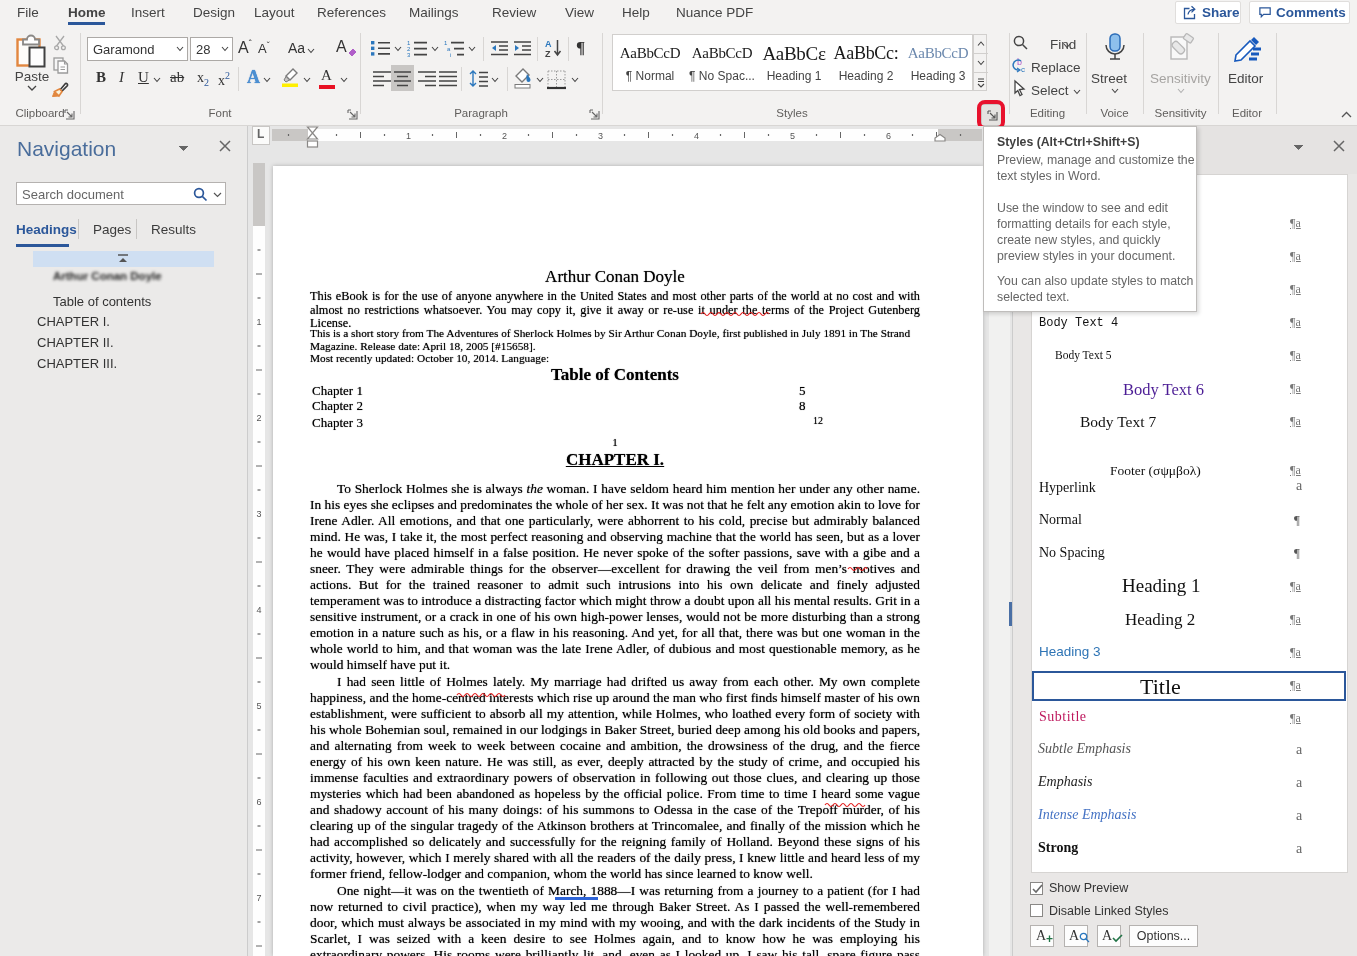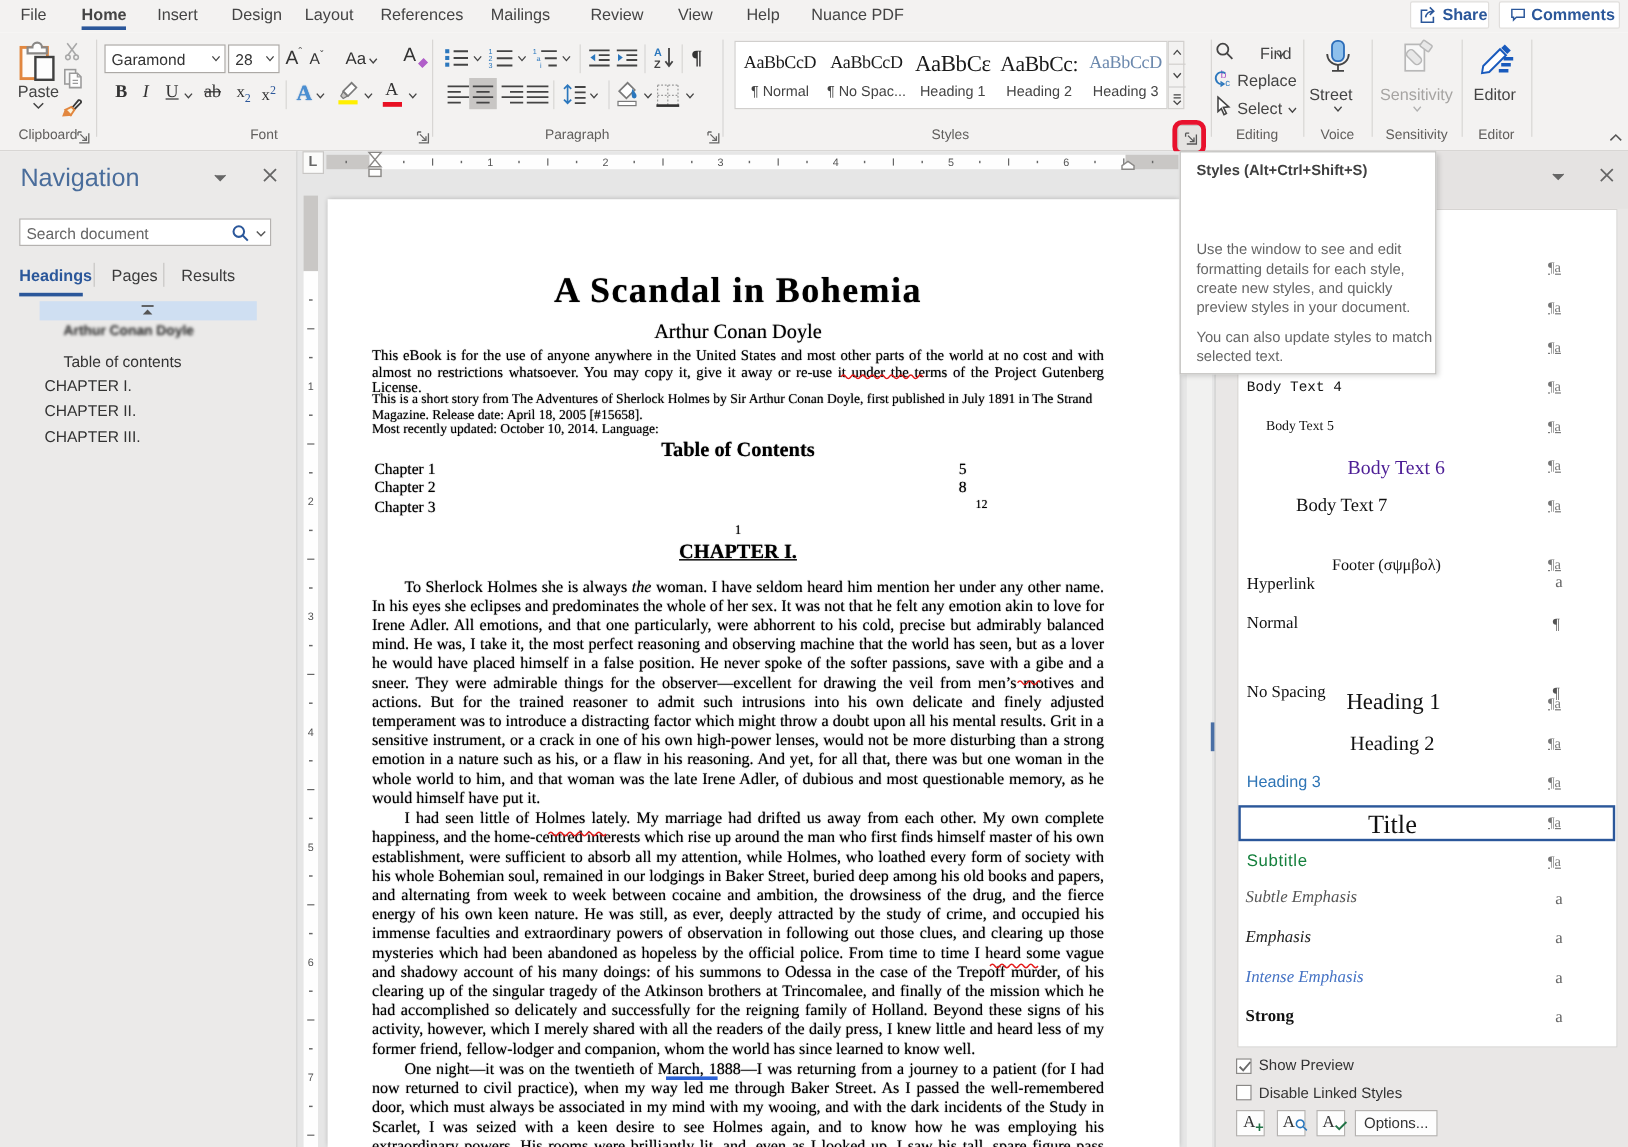--- a/index.html
+++ b/index.html
@@ -486,21 +486,20 @@
       <text x="6" y="675" font-size="9" fill="#555" text-anchor="middle" font-family="Liberation Sans">7</text>
       <rect x="4.5" y="695.4" width="3" height="1.2" fill="#666"></rect>
       <rect x="3" y="719.5" width="6" height="1" fill="#666"></rect>
     </svg>
 
   <div class="abs" style="left:741px; top:0px; width:21px; height:830px; background:#f1f1f0;"></div>
 
   <div class="abs" style="left:25px; top:40px; width:710px; height:790px; background:#fff; box-shadow:0 0 4px rgba(0,0,0,0.25);"></div>
 
   <div class="abs" style="left:62px; top:40px; width:610px; height:790px; filter:blur(0.5px); font-family:'Liberation Serif',serif; color:#000; text-shadow:0 0 0.9px rgba(0,0,0,0.65);">
-    <div style="position:absolute; left:0; top:60px; width:610px; text-align:center; font-size:30px; font-weight:bold; letter-spacing:1.2px;">A Scandal in Bohemia</div>
     <div style="position:absolute; left:0; top:101px; width:610px; text-align:center; font-size:17px;">Arthur Conan Doyle</div>
     <div style="position:absolute; left:0; top:124px; width:610px; font-size:12.3px; line-height:13.5px; text-align:justify;">This eBook is for the use of anyone anywhere in the United States and most other parts of the world at no cost and with almost no restrictions whatsoever. You may copy it, give it away or re-use it under the terms of the Project Gutenberg License.</div>
     <div style="position:absolute; left:0; top:161px; width:610px; font-size:11.3px; line-height:12.6px;">This is a short story from The Adventures of Sherlock Holmes by Sir Arthur Conan Doyle, first published in July 1891 in The Strand Magazine. Release date: April 18, 2005 [#15658].<br>Most recently updated: October 10, 2014. Language:</div>
     <div style="position:absolute; left:0; top:199px; width:610px; text-align:center; font-size:17px; font-weight:bold;">Table of Contents</div>
     <div style="position:absolute; left:2px; top:217px; font-size:13px;">Chapter 1</div>
       <div style="position:absolute; left:489px; top:217px; font-size:13px;">5</div>
     <div style="position:absolute; left:2px; top:232px; font-size:13px;">Chapter 2</div>
       <div style="position:absolute; left:489px; top:232px; font-size:13px;">8</div>
     <div style="position:absolute; left:2px; top:249px; font-size:13px;">Chapter 3</div>
       <div style="position:absolute; left:503px; top:249px; font-size:10px;">12</div>
@@ -567,42 +566,42 @@
         <span style="position:absolute;left:258px;top:8px;font-family:'Liberation Serif',serif;font-size:12px;color:#777;text-decoration:underline;">¶a</span>
       </div>
       <div style="position:absolute;left:19px;top:346px;width:315px;height:28px;">
         <span style="position:absolute;left:7px;top:8px;font-family:'Liberation Serif',serif;font-size:14px;color:#111;">Hyperlink</span>
         <span style="position:absolute;left:264px;top:6px;font-family:'Liberation Serif',serif;font-size:14px;color:#666;">a</span>
       </div>
       <div style="position:absolute;left:19px;top:379px;width:315px;height:28px;">
         <span style="position:absolute;left:7px;top:7px;font-family:'Liberation Serif',serif;font-size:14px;color:#111;">Normal</span>
         <span style="position:absolute;left:262px;top:7px;font-family:'Liberation Serif',serif;font-size:13px;color:#555;">¶</span>
       </div>
-      <div style="position:absolute;left:19px;top:412px;width:315px;height:28px;margin-top:25px;">
+      <div style="position:absolute;left:19px;top:412px;width:315px;height:28px;">
         <span style="position:absolute;left:7px;top:7px;font-family:'Liberation Serif',serif;font-size:14px;color:#111;">No Spacing</span>
         <span style="position:absolute;left:262px;top:7px;font-family:'Liberation Serif',serif;font-size:13px;color:#555;">¶</span>
       </div>
       <div style="position:absolute;left:19px;top:445px;width:315px;height:28px;">
         <span style="position:absolute;left:90px;top:4px;font-family:'Liberation Serif',serif;font-size:19px;color:#111;">Heading 1</span>
         <span style="position:absolute;left:258px;top:8px;font-family:'Liberation Serif',serif;font-size:12px;color:#777;text-decoration:underline;">¶a</span>
       </div>
       <div style="position:absolute;left:19px;top:478px;width:315px;height:28px;">
         <span style="position:absolute;left:93px;top:6px;font-family:'Liberation Serif',serif;font-size:17px;color:#111;">Heading 2</span>
         <span style="position:absolute;left:258px;top:8px;font-family:'Liberation Serif',serif;font-size:12px;color:#777;text-decoration:underline;">¶a</span>
       </div>
       <div style="position:absolute;left:19px;top:511px;width:315px;height:28px;">
         <span style="position:absolute;left:7px;top:7px;font-size:13.5px;color:#2e74b5;">Heading 3</span>
         <span style="position:absolute;left:258px;top:8px;font-family:'Liberation Serif',serif;font-size:12px;color:#777;text-decoration:underline;">¶a</span>
       </div>
       <div style="position:absolute;left:19px;top:544px;width:315px;height:28px;">
         <span style="position:absolute;left:108px;top:4px;font-family:'Liberation Serif',serif;font-size:22px;color:#111;">Title</span>
         <span style="position:absolute;left:258px;top:8px;font-family:'Liberation Serif',serif;font-size:12px;color:#777;text-decoration:underline;">¶a</span>
       </div>
       <div style="position:absolute;left:19px;top:577px;width:315px;height:28px;">
-        <span style="position:absolute;left:7px;top:6px;font-size:14px;color:#15803d;letter-spacing:0.5px;">Subtitle</span>
+        <span style="position:absolute;left:7px;top:6px;font-size:14px;color:#be185d;letter-spacing:0.5px;font-family:Liberation Serif, serif;">Subtitle</span>
         <span style="position:absolute;left:258px;top:8px;font-family:'Liberation Serif',serif;font-size:12px;color:#777;text-decoration:underline;">¶a</span>
       </div>
       <div style="position:absolute;left:19px;top:610px;width:315px;height:28px;">
         <span style="position:absolute;left:6px;top:5px;font-family:'Liberation Serif',serif;font-size:14px;font-style:italic;color:#555;">Subtle Emphasis</span>
         <span style="position:absolute;left:264px;top:6px;font-family:'Liberation Serif',serif;font-size:14px;color:#666;">a</span>
       </div>
       <div style="position:absolute;left:19px;top:643px;width:315px;height:28px;">
         <span style="position:absolute;left:6px;top:5px;font-family:'Liberation Serif',serif;font-size:14px;font-style:italic;color:#222;">Emphasis</span>
         <span style="position:absolute;left:264px;top:6px;font-family:'Liberation Serif',serif;font-size:14px;color:#666;">a</span>
       </div>
@@ -641,15 +640,16 @@
     <svg class="cv" style="left:14px; top:8px;" width="11" height="9" viewBox="0 0 11 9">
         <path d="M1 4 L4 7 L10 1" fill="none" stroke="#217346" stroke-width="1.6"></path>
       </svg>
   </div>
   <div class="abs" style="left:116px; top:799px; width:69px; height:22px; background:#fdfdfd; border:1px solid #b5b2b0; text-align:center; font-size:12.5px; color:#333; line-height:20px;">Options...</div>
 </div>
 
 <div style="position:absolute; left:1009px; top:602px; width:3px; height:24px; background:#4a6fa5;"></div>
 <div id="tooltip" style="position:absolute; left:983px; top:126px; width:214px; height:186px; background:#fff; border:1px solid #bfbdbb; box-shadow:2px 2px 4px rgba(0,0,0,0.15); font-size:12.3px; color:#666; line-height:16px; z-index:50;">
   <div style="position:absolute; left:13px; top:7px; font-weight:bold; color:#404040; font-size:12.3px;">Styles (Alt+Ctrl+Shift+S)</div>
+  <div style="position:absolute; left:13px; top:25px; width:200px;">Preview, manage and customize the text styles in Word.</div>
   <div style="position:absolute; left:13px; top:73px; width:190px;">Use the window to see and edit formatting details for each style, create new styles, and quickly preview styles in your document.</div>
   <div style="position:absolute; left:13px; top:146px; width:205px;">You can also update styles to match selected text.</div>
 </div>
 
 </body></html>

